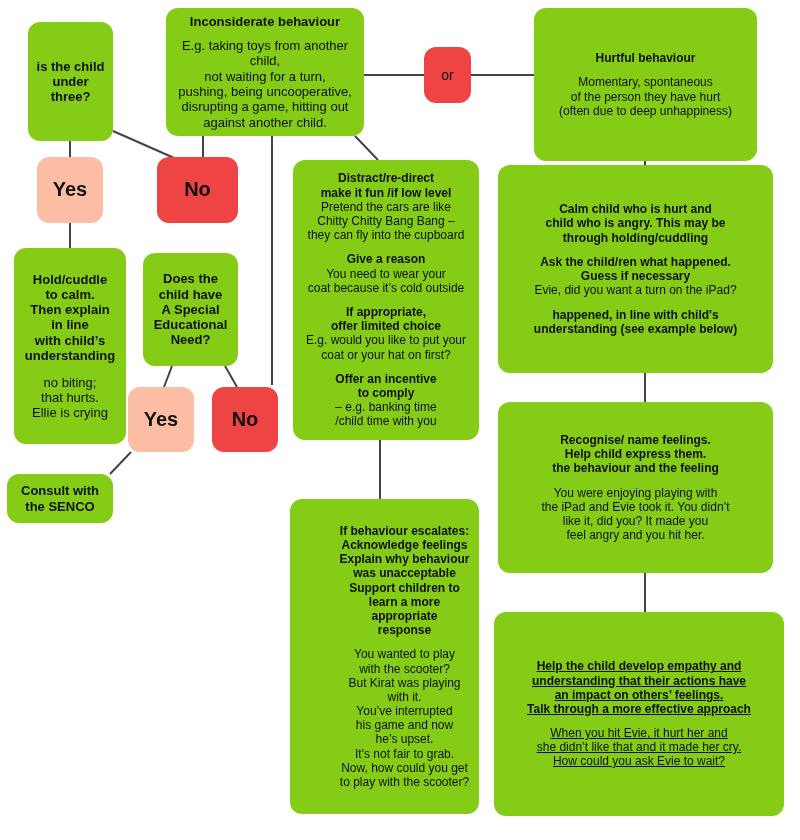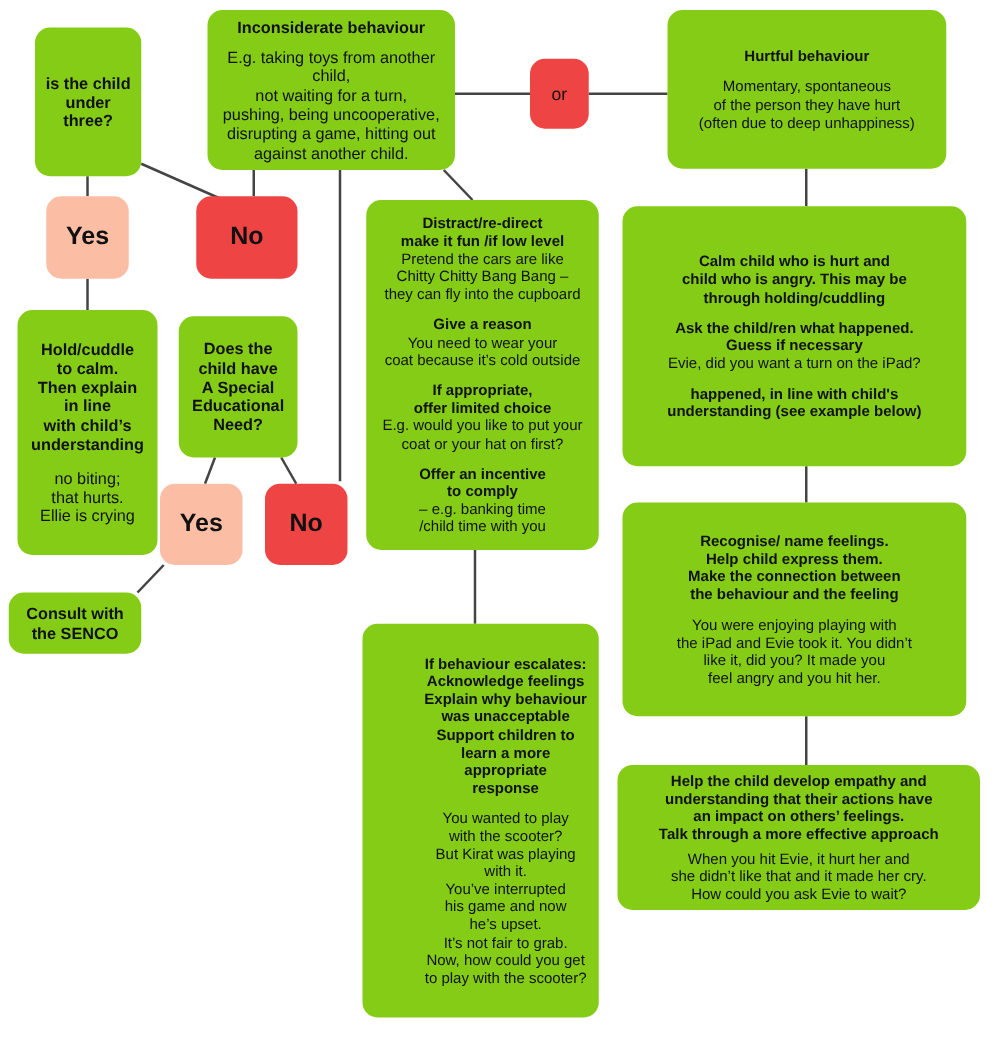--- a/index.html
+++ b/index.html
@@ -107,21 +107,21 @@
       <span class="seg normal">not waiting for a turn,</span>
       <span class="seg normal">pushing, being uncooperative,</span>
       <span class="seg normal">disrupting a game, hitting out</span>
       <span class="seg normal">against another child.</span>
     </div>
 
   <div class="node mint t14" style="left:424px; top:47px; width:47px; height:56px;">
       <span class="seg normal">or</span>
     </div>
 
-  <div class="node pink t12" style="left:534px; top:8px; width:223px; height:127px;">
+  <div class="node pink t12" style="left:534px; top:8px; width:223px; height:153px;">
       <span class="seg bold">Hurtful behaviour</span>
       <span class="seg gap"></span>
       <span class="seg normal">Momentary, spontaneous</span>
       <span class="seg normal">of the person they have hurt</span>
       <span class="seg normal">(often due to deep unhappiness)</span>
     </div>
 
   <div class="node peach t20" style="left:37px; top:157px; width:66px; height:66px;">
       <span class="seg bold">Yes</span>
     </div>
@@ -215,30 +215,29 @@
       <span class="seg bold">Guess if necessary</span>
       <span class="seg normal">Evie, did you want a turn on the iPad?</span>
       <span class="seg gap"></span>
       <span class="seg bold">happened, in line with child's</span>
       <span class="seg bold">understanding (see example below)</span>
     </div>
 
   <div class="node pink t12" style="left:498px; top:402px; width:275px; height:171px;">
       <span class="seg bold">Recognise/ name feelings.</span>
       <span class="seg bold">Help child express them.</span>
-      <span class="seg bold">Make the connection between</span>
       <span class="seg bold">the behaviour and the feeling</span>
       <span class="seg gap"></span>
       <span class="seg normal">You were enjoying playing with</span>
       <span class="seg normal">the iPad and Evie took it. You didn’t</span>
       <span class="seg normal">like it, did you? It made you</span>
       <span class="seg normal">feel angry and you hit her.</span>
     </div>
 
-  <div class="node pink t12" style="left:494px; top:612px; width:290px; height:116px;">
+  <div class="node pink t12" style="left:494px; top:612px; width:290px; height:204px;text-decoration:underline;">
       <span class="seg bold">Help the child develop empathy and</span>
       <span class="seg bold">understanding that their actions have</span>
       <span class="seg bold">an impact on others’ feelings.</span>
       <span class="seg bold">Talk through a more effective approach</span>
       <span class="seg gap"></span>
       <span class="seg normal">When you hit Evie, it hurt her and</span>
       <span class="seg normal">she didn’t like that and it made her cry.</span>
       <span class="seg normal">How could you ask Evie to wait?</span>
     </div>
 

